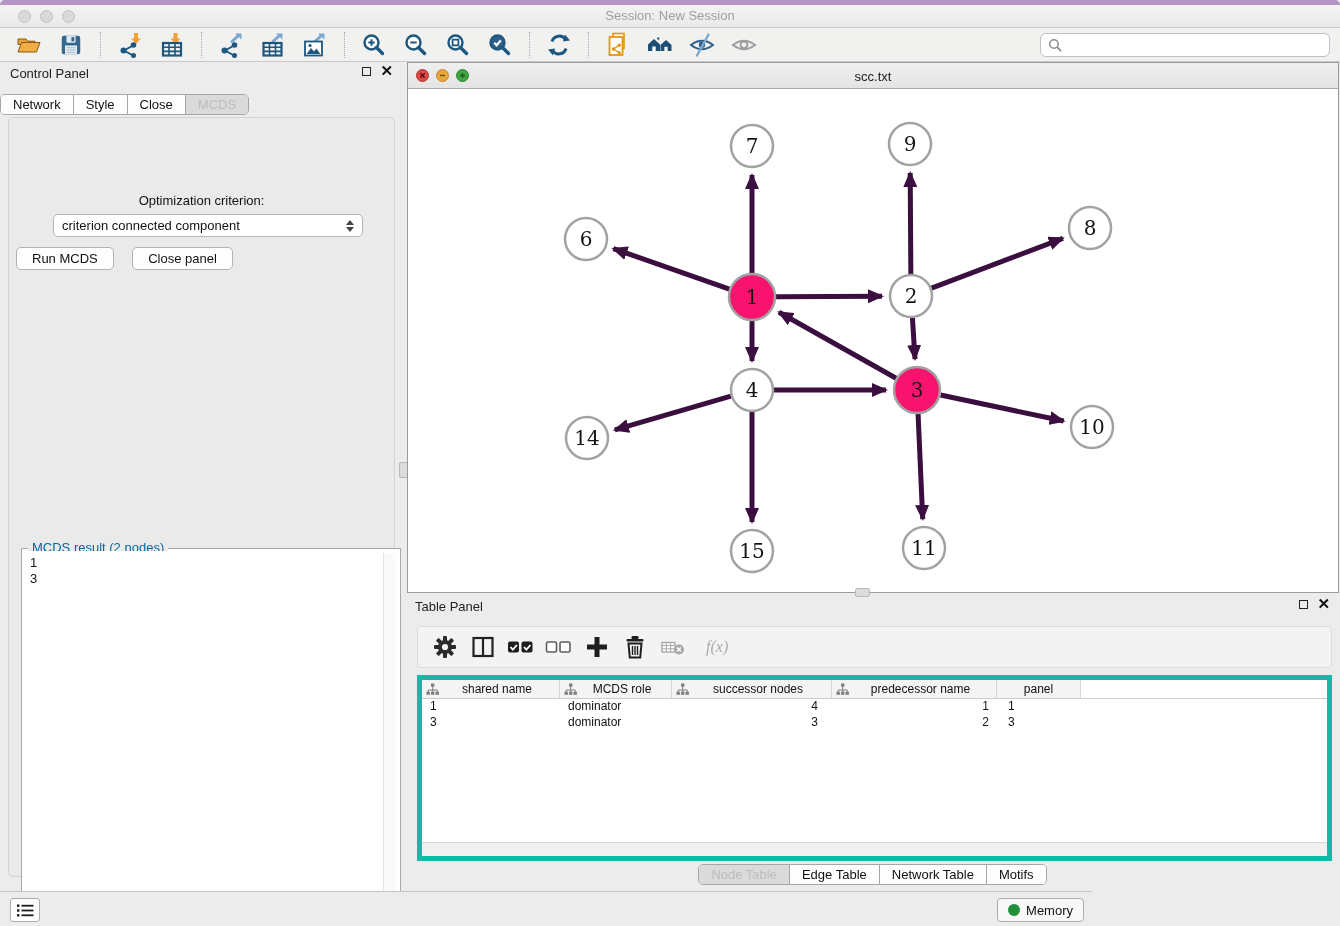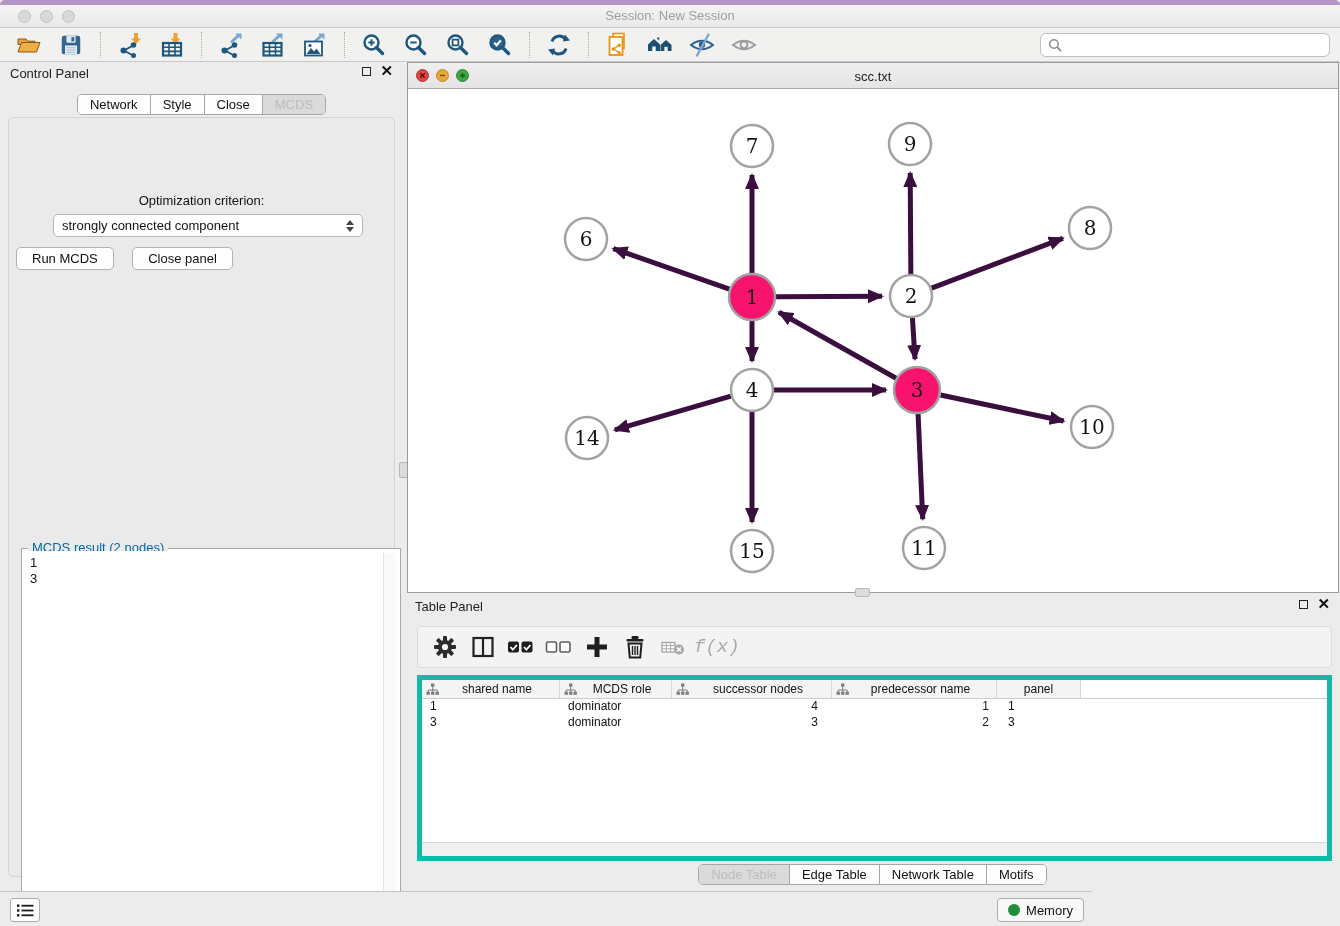--- a/index.html
+++ b/index.html
@@ -43,21 +43,21 @@
   .panel-controls { position:absolute; right:10px; top:6px; display:flex; gap:9px; align-items:center; }
   .float-box { width:9px; height:9px; border:1.5px solid #222; display:inline-block; }
   .close-x { font-size:15px; font-weight:900; color:#111; line-height:10px; }
 
   .seg { display:inline-flex; border:1px solid #A6A6A6; border-radius:5px;
     overflow:hidden; background:#FDFDFD; }
   .seg-item { padding:2px 12px; font-size:13px; color:#111; background:#FDFDFD;
     border-right:1px solid #A6A6A6; white-space:nowrap; }
   .seg-item:last-child { border-right:none; }
   .seg-item.selected { background:#DADADA; color:#BDBDBD; }
-  .cp-tabs { position:absolute; left:0; width:100%; top:34px; text-align:center; }
+  .cp-tabs { position:absolute; left:0; width:100%; top:34px; }
 
   .cp-inner { position:absolute; left:8px; top:57px; width:387px; height:760px;
     background:#EAEAEA; border:1px solid #D4D4D4; border-radius:5px; }
   .opt-label { position:absolute; left:0; width:100%; top:75px; text-align:center;
     font-size:13px; color:#111; }
   .dropdown { position:absolute; left:44px; top:96px; width:310px; height:23px;
     background:#FFF; border:1px solid #B5B5B5; border-radius:5px;
     display:flex; align-items:center; padding:0 8px; font-size:13px; color:#111; }
   .dd-arrows { margin-left:auto; display:flex; flex-direction:column; gap:2px; }
   .dd-arrows i { display:block; width:0; height:0; border-left:4px solid transparent;
@@ -93,22 +93,22 @@
   .hdivider-grip { position:absolute; left:855px; top:588px; width:15px; height:9px;
     background:#DCDCDC; border:1px solid #B8B8B8; border-radius:2px; }
 
   
   .table-panel { position:absolute; left:405px; top:593px; width:935px; height:298px; }
   .tp-toolbar { position:absolute; left:12px; top:33px; width:915px; height:42px;
     background:#F3F3F3; border:1px solid #DBDBDB; border-radius:4px;
     display:flex; align-items:center; padding-left:10px; }
   .tp-btn { width:34px; height:34px; display:flex; align-items:center;
     justify-content:center; margin-right:4px; flex:0 0 auto; }
-  .fx-label { font-family:Liberation Mono, monospace; font-style:italic; font-size:19px;
-    color:#ABABAB; margin-left:0; }
+  .fx-label { font-family:Liberation Serif, serif; font-style:italic; font-size:16px;
+    color:#ABABAB; margin-left:12px; }
 
   .tp-table { position:absolute; left:12px; top:82px; width:915px; height:186px;
     background:#FFF; border:5px solid #14b8a6; display:flex; flex-direction:column; }
   .tp-header { display:flex; height:19px; flex:0 0 auto; }
   .th { background:#F4F4F4; border-right:1px solid #D6D6D6; border-bottom:1px solid #CCC;
     display:flex; align-items:center; padding:0 4px; font-size:12px; color:#111; }
   .th .th-label { flex:1; text-align:center; }
   .th-filler { flex:1; background:#FFF; border-bottom:1px solid #CCC; }
   .tp-body { flex:1; background:#FFF; overflow:hidden; }
   .tr { display:flex; height:16px; font-size:12px; color:#111; }
@@ -306,21 +306,21 @@
       <span class="seg">
         <span class="seg-item">Network</span>
         <span class="seg-item">Style</span>
         <span class="seg-item">Close</span>
         <span class="seg-item selected">MCDS</span>
       </span>
     </div>
     <div class="cp-inner">
       <div class="opt-label">Optimization criterion:</div>
       <div class="dropdown">
-        <span>strongly connected component</span>
+        <span>criterion connected component</span>
         <span class="dd-arrows">
           <i class="dd-up"></i>
             <i class="dd-down"></i>
         </span>
       </div>
       <div class="cp-buttons">
         <span class="btn">Run MCDS</span>
         <span class="btn">Close panel</span>
       </div>
       <div class="result-box">

